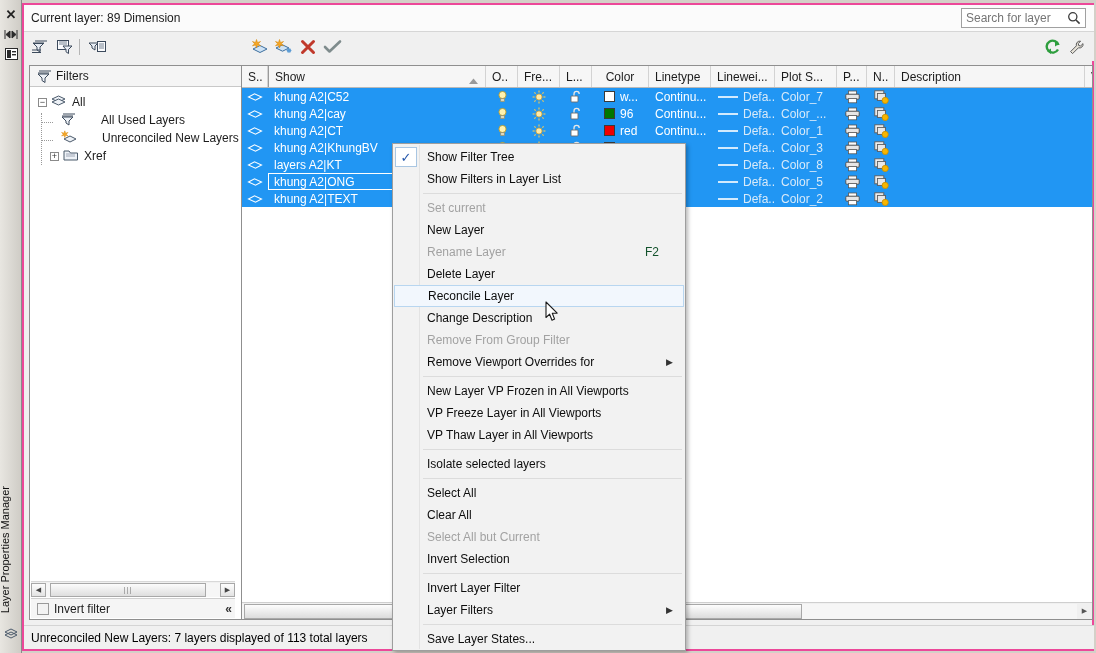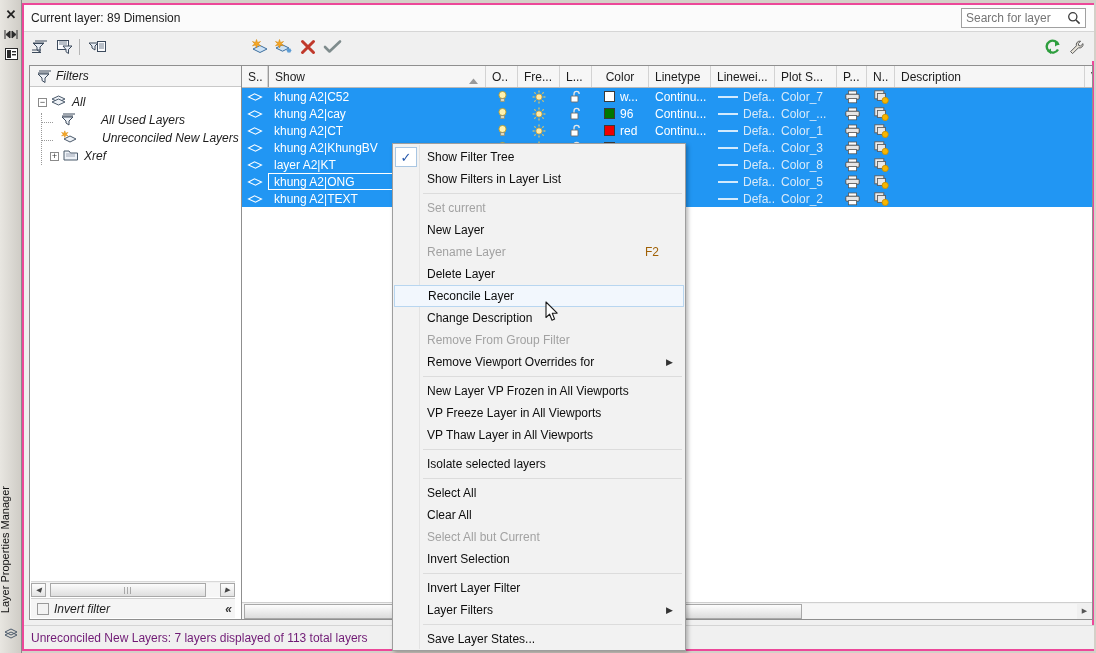--- a/index.html
+++ b/index.html
@@ -70,21 +70,21 @@
     position: absolute; top: 4px; width: 22px; height: 22px;
     display: flex; align-items: center; justify-content: center;
   }
   .tsep {
     position: absolute; top: 7px; width: 1px; height: 16px; background: #b5b5b5;
   }
 
   
   .filters-panel {
     position: absolute; left: 5px; top: 60px; width: 223px; height: 555px;
-    background: #ffffff; border: 1px solid #8f8f8f; font-style: italic;
+    background: #ffffff; border: 1px solid #8f8f8f;
   }
   .filters-header {
     height: 21px; background: #f5f5f5; border-bottom: 1px solid #c8c8c8;
     display: flex; align-items: center; position: relative;
   }
   .filters-header .ftitle { margin-left: 26px; font-size: 12px; color:#1c1c1c; }
   .filters-collapse {
     position: absolute; right: 4px; top: 2px; font-size: 12px; color: #333;
     font-weight: bold; letter-spacing: -2px;
   }
@@ -179,21 +179,21 @@
     position:absolute; left: 2px; top:0; width: 558px; height: 15px;
     background: linear-gradient(#fdfdfd,#dcdcdc); border: 1px solid #a8a8a8;
   }
 
   
   .statusbar {
     position: absolute; left: 0; bottom: 0; width: 1070px; height: 24px;
     background: #f0f0f0; border-top: 1px solid #d4d4d4;
     display: flex; align-items: center;
   }
-  .statusbar .txt { margin-left: 7px; font-size: 12px; color: #701a75; }
+  .statusbar .txt { margin-left: 7px; font-size: 12px; color: #000000; }
 
   
   .ctxmenu {
     position: absolute; left: 392px; top: 143px; width: 294px;
     background: #f2f2f2; border: 1px solid #9e9e9e;
     box-shadow: 2px 2px 4px rgba(0,0,0,0.28);
     padding: 2px 0 0 0; z-index: 50;
   }
   .gutter {
     position: absolute; left: 1px; top: 1px; width: 26px; bottom: 1px;
@@ -201,21 +201,21 @@
   }
   .mi {
     position: relative; height: 22px; display: flex; align-items: center;
     font-size: 12px; color: #0d0d0d; padding-left: 34px; z-index: 2;
   }
   .mi.disabled { color: #a2a2a2; }
   .mi.hover {
     background: #f2f7fd; border: 1px solid #b8d6f0; height: 22px;
     margin: 0 1px; padding-left: 33px;
   }
-  .mi .accel { position: absolute; right: 26px; font-size: 12px; color:#a16207;text-align:right; }
+  .mi .accel { position: absolute; right: 26px; font-size: 12px; color:#14532d;text-align:right; }
   .mi .arrow { position: absolute; right: 12px; font-size: 9px; color: #333; }
   .mi .checkmark {
     position: absolute; left: 0px; top: 0px; width: 26px; height: 22px;
     display: flex; align-items: center; justify-content: center;
     color: #2255aa; font-size: 13px;
   }
   .mi .checkbox-frame {
     position: absolute; left: 2px; top: 1px; width: 22px; height: 20px;
     border: 1px solid #a9c6e2; background: #ffffff;
   }
@@ -778,21 +778,21 @@
               </svg>
             </div>
           </div>
           <div class="lrow">
             <div class="cell center" style="width: 26px;">
               <svg width="16" height="11" viewBox="0 0 16 11">
                 <path d="M1.5 6 l6 -3.2 l7 3.2 l-6 3.2 z" fill="none" stroke="#ffffff" stroke-width="1.1"></path>
               </svg>
             </div>
             <div class="cell namecell" style="width: 218px;">
-              <span>layer A2|KT</span>
+              <span>layers A2|KT</span>
             </div>
             <div class="cell center" style="width: 32px;">
               <svg width="13" height="14" viewBox="0 0 13 14">
                 <circle cx="6.5" cy="5" r="3.6" fill="#fff2b0" stroke="#b79b2a" stroke-width="0.9"></circle>
                 <rect x="4.7" y="8.6" width="3.6" height="3" fill="#ded9c0" stroke="#9d8f61" stroke-width="0.7"></rect>
               </svg>
             </div>
             <div class="cell center" style="width: 42px;">
               <svg width="14" height="14" viewBox="0 0 14 14">
                 <circle cx="7" cy="7" r="3.1" fill="#ffe9a8" stroke="#c9a33a" stroke-width="0.9"></circle>

